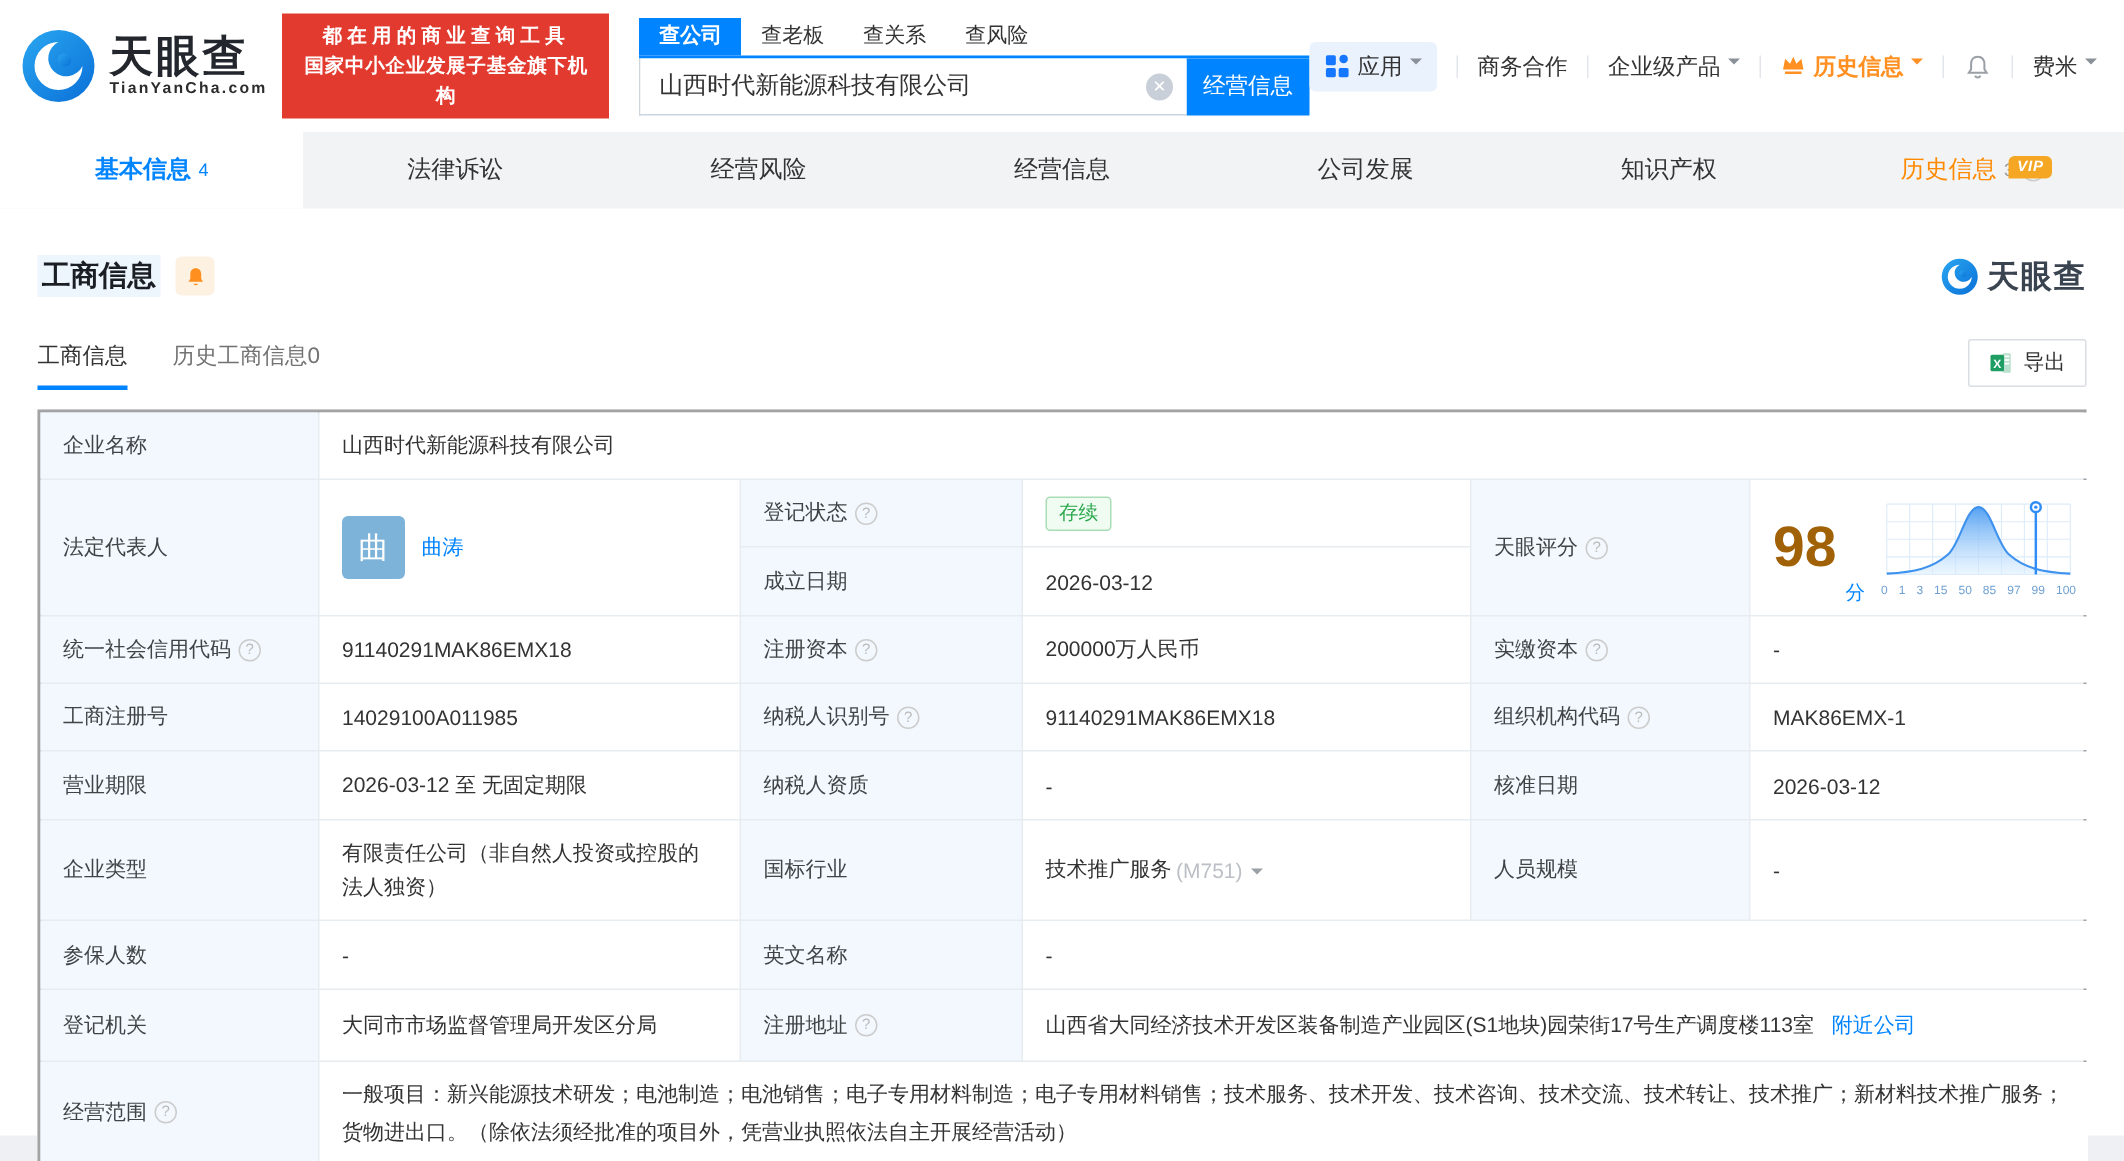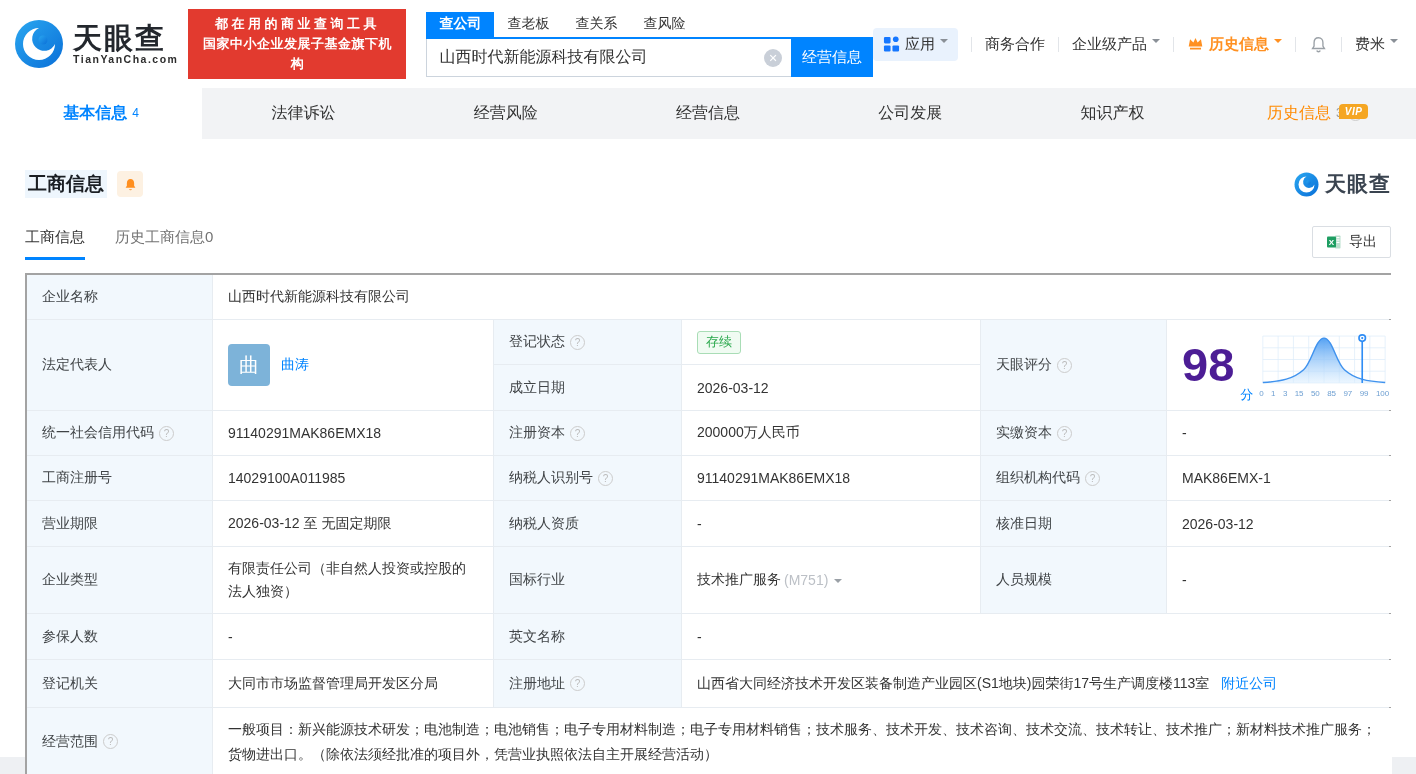--- a/index.html
+++ b/index.html
@@ -78,21 +78,21 @@
   .cell.wrap { line-height:23px; padding-top:8px; padding-bottom:8px; }
   .blue-link { color:#0084ff; text-decoration:none; cursor:pointer; }
   .tag-green { display:inline-block; padding:1px 8px 2px; font-size:13px; color:#2ca94e; background:#f0fbf2;
                border:1px solid #a9ddb6; border-radius:3px; }
   .avatar { width:42px; height:42px; border-radius:4px; background:#7db3d9; color:#fff; font-size:20px;
             display:flex; align-items:center; justify-content:center; margin-right:11px; flex:none; }
   .gray-code { color:#bcc0c6; margin-left:3px; }
   .chev-down { width:0; height:0; border:4.5px solid transparent; border-top-color:#9aa0a6; margin:5px 0 0 6px; }
 
   .score-cell { gap:6px; padding-right:6px; }
-  .score-num { font-size:47px; font-weight:bold; color:#4c1d95; line-height:38px; }
+  .score-num { font-size:38px; font-weight:bold; color:#a16207; line-height:38px; }
   .score-unit { font-size:13px; color:#0084ff; align-self:flex-end; margin-bottom:6px; }
   .chart-box { margin-left:auto; width:132px; }
   .ticks { display:flex; justify-content:space-between; width:130px; font-size:8px; color:#6fa0d2; margin-top:1px; }
 </style>
 </head>
 <body>
 
 <div class="header">
   <div class="logo">
     <svg width="50" height="50" viewBox="0 0 50 50">

